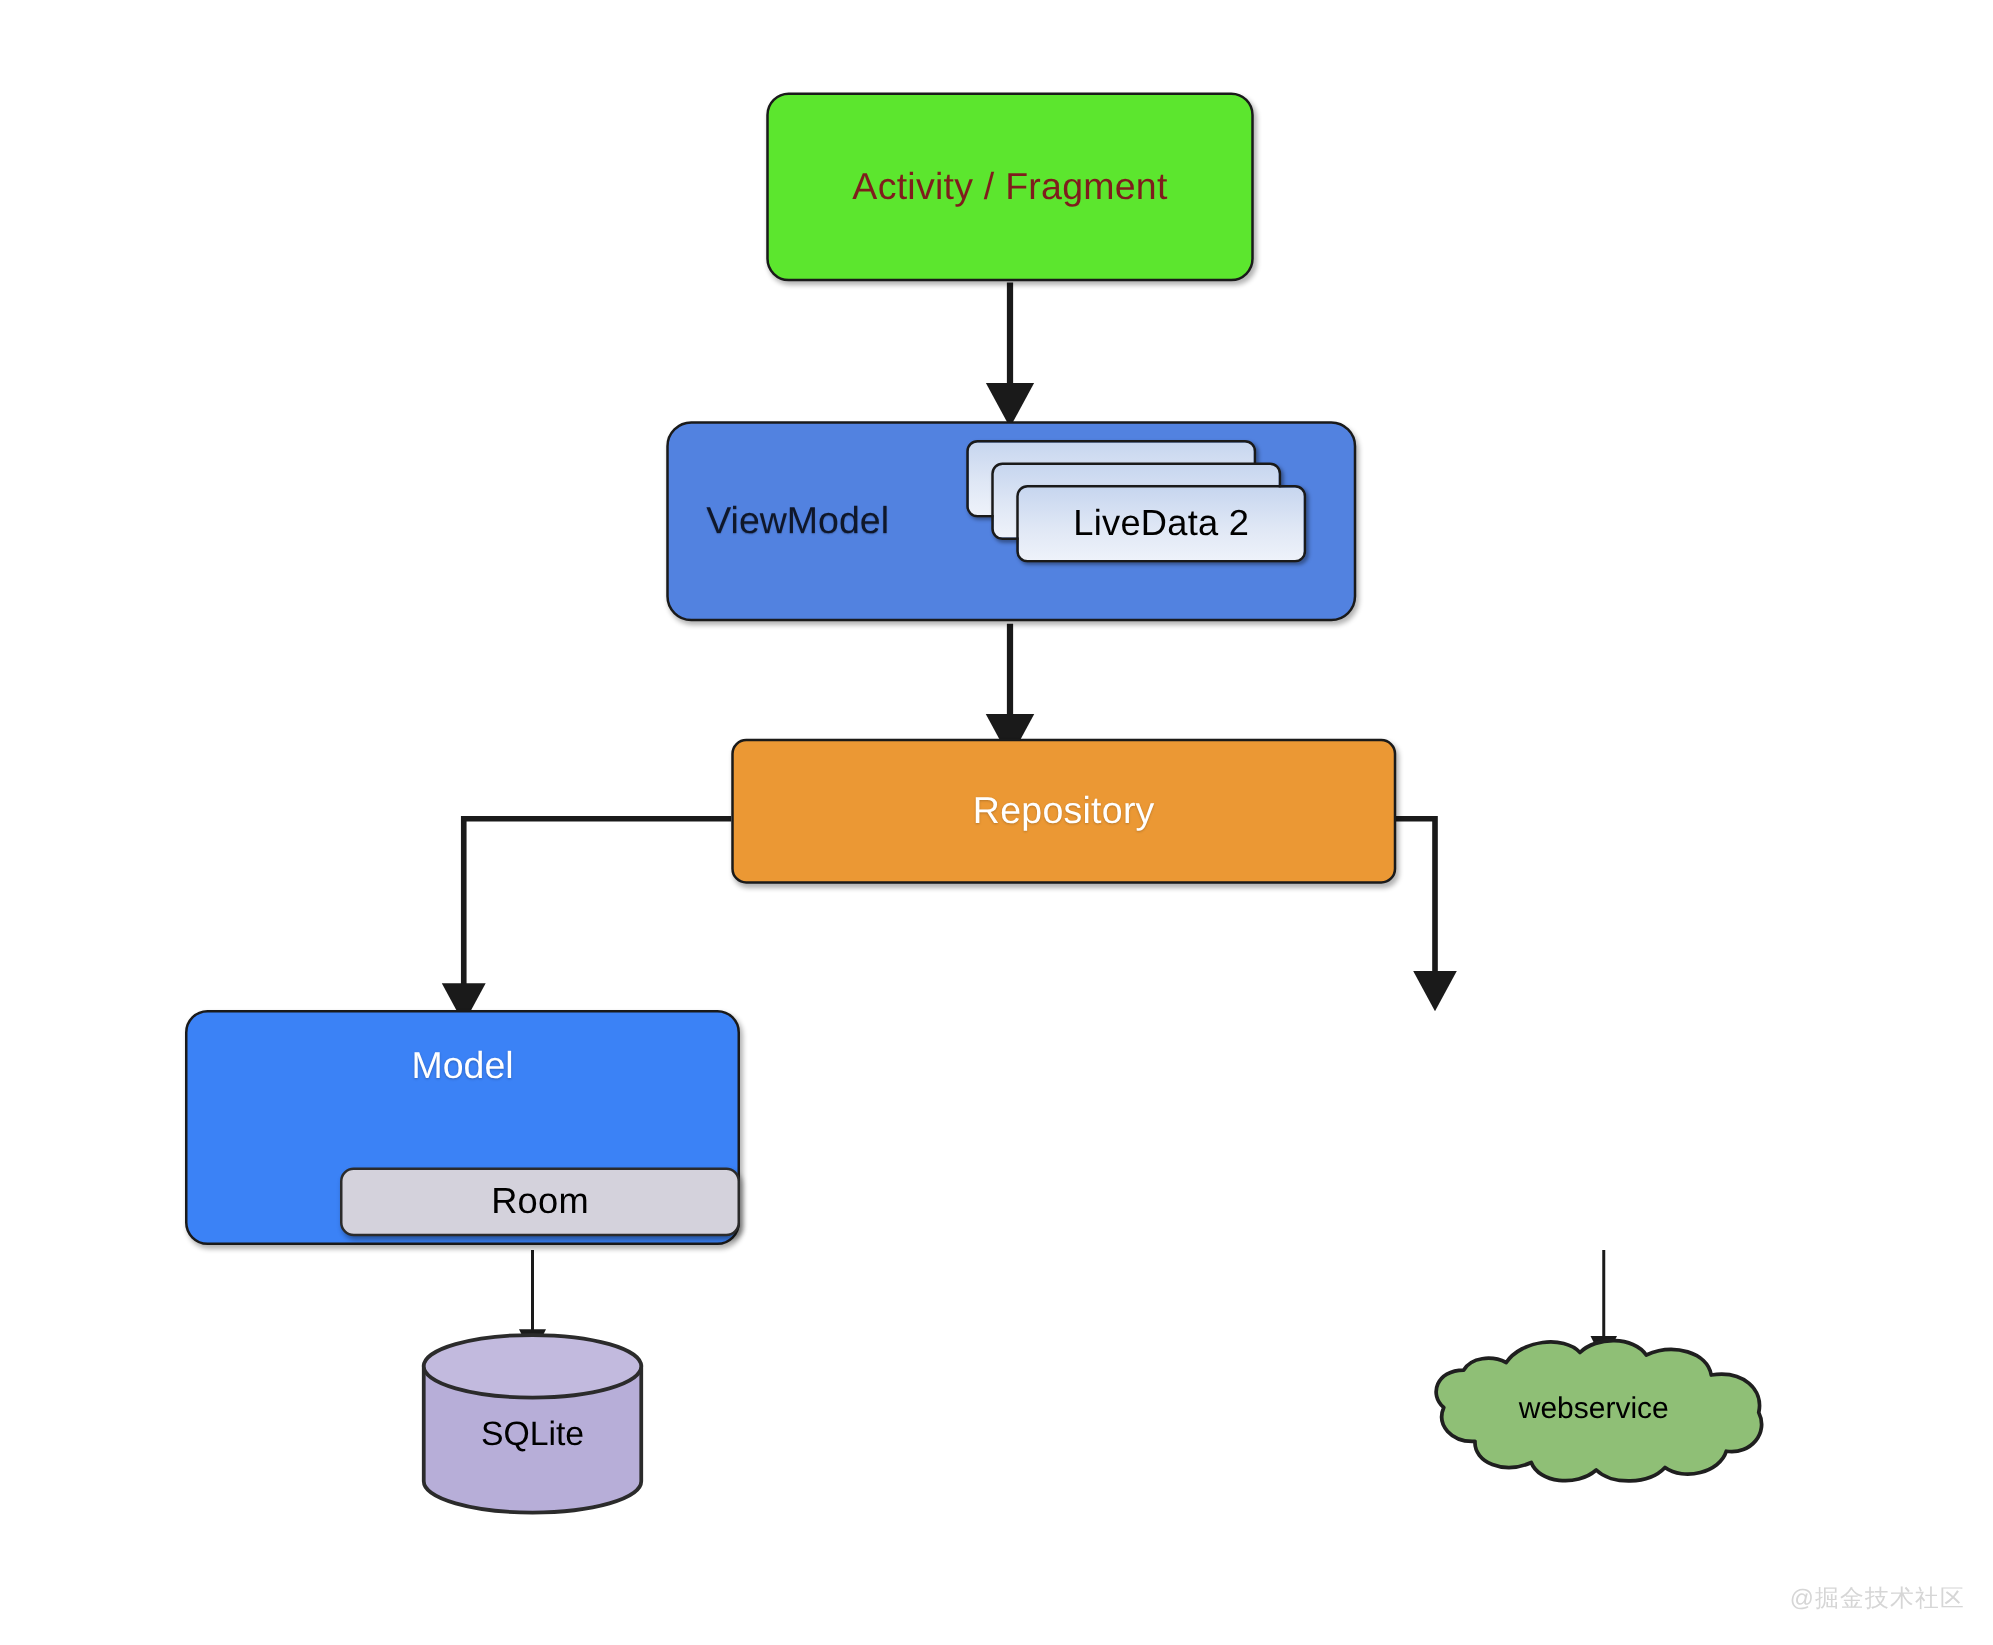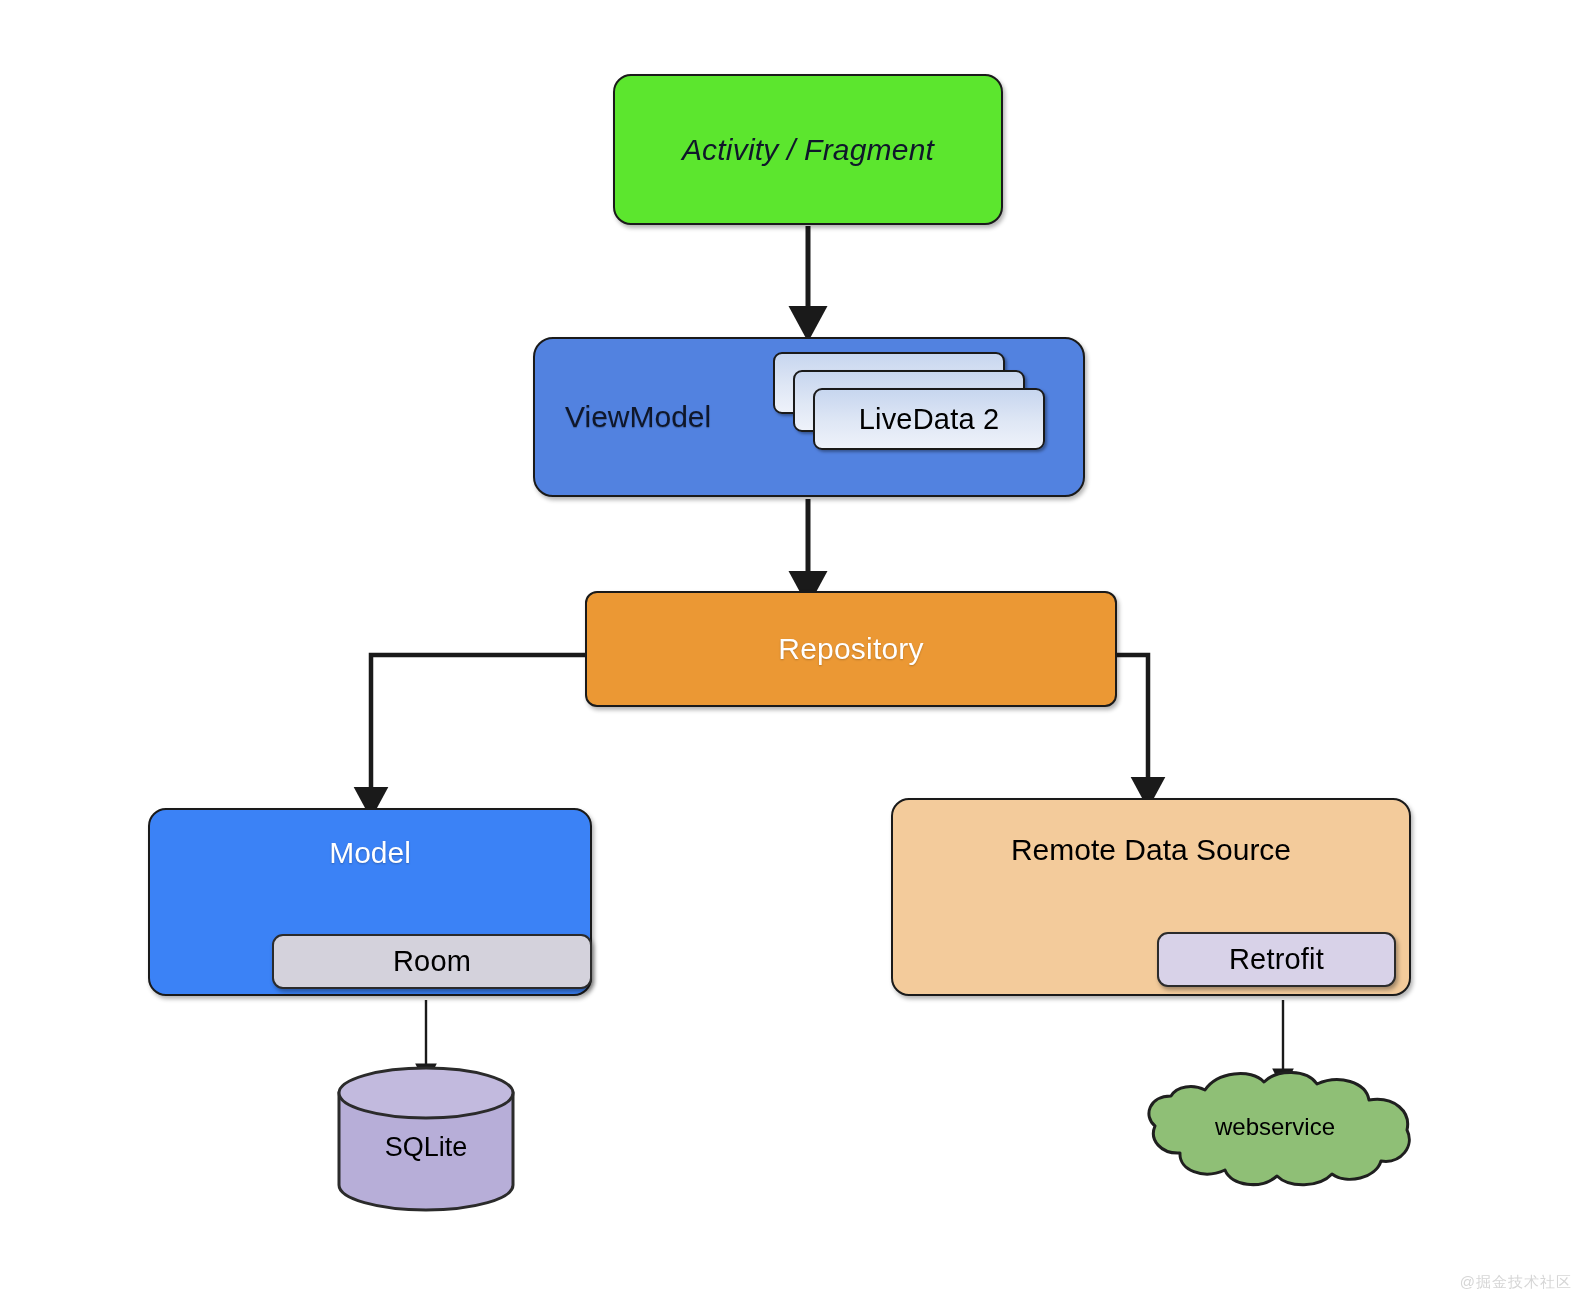--- a/index.html
+++ b/index.html
@@ -30,21 +30,21 @@
     white-space: nowrap;
     letter-spacing: 0.2px;
   }
 
   
   #activity-node {
     left: 613px; top: 74px; width: 390px; height: 151px;
     background: #5ce62e;
     border-radius: 18px;
   }
-  #activity-node .node-label { color: #0f172a; font-style: italic; }
+  #activity-node .node-label { color: #7f1d1d; }
 
   
   #viewmodel-node {
     left: 533px; top: 337px; width: 552px; height: 160px;
     background: #5282e0;
     border-radius: 20px;
     display: block;
   }
   #viewmodel-title {
     position: absolute;
@@ -162,21 +162,21 @@
     left: 0; top: 0;
     width: 1594px; height: 1316px;
     pointer-events: none;
   }
 
   
   #watermark {
     position: absolute;
     right: 22px; bottom: 24px;
     color: #d6d6d6;
-    font-size: 15px;
+    font-size: 19px;
     letter-spacing: 1px;
     user-select: none;
   }
 </style>
 </head>
 <body>
 
 <div id="canvas">
 
   <svg id="connectors" viewBox="0 0 1594 1316" width="1594" height="1316">
@@ -236,26 +236,20 @@
     <span class="node-label">Repository</span>
   </div>
 
   <div class="node" id="model-node">
     <span id="model-title">Model</span>
     <div class="sub-box" id="room-box">
       <span class="node-label">Room</span>
     </div>
   </div>
 
-  <div class="node" id="remote-node">
-    <span id="remote-title">Remote Data Source</span>
-    <div class="sub-box" id="retrofit-box">
-      <span class="node-label">Retrofit</span>
-    </div>
-  </div>
 
   <div id="webservice-node">
     <svg width="284" height="122" viewBox="0 0 284 122">
       <path d="M72,22
                C84,4 118,0 131,14
                C144,1 174,1 184,16
                C206,6 233,14 236,32
                C262,28 278,44 274,62
                C282,78 268,96 248,93
                C243,110 214,117 199,106

